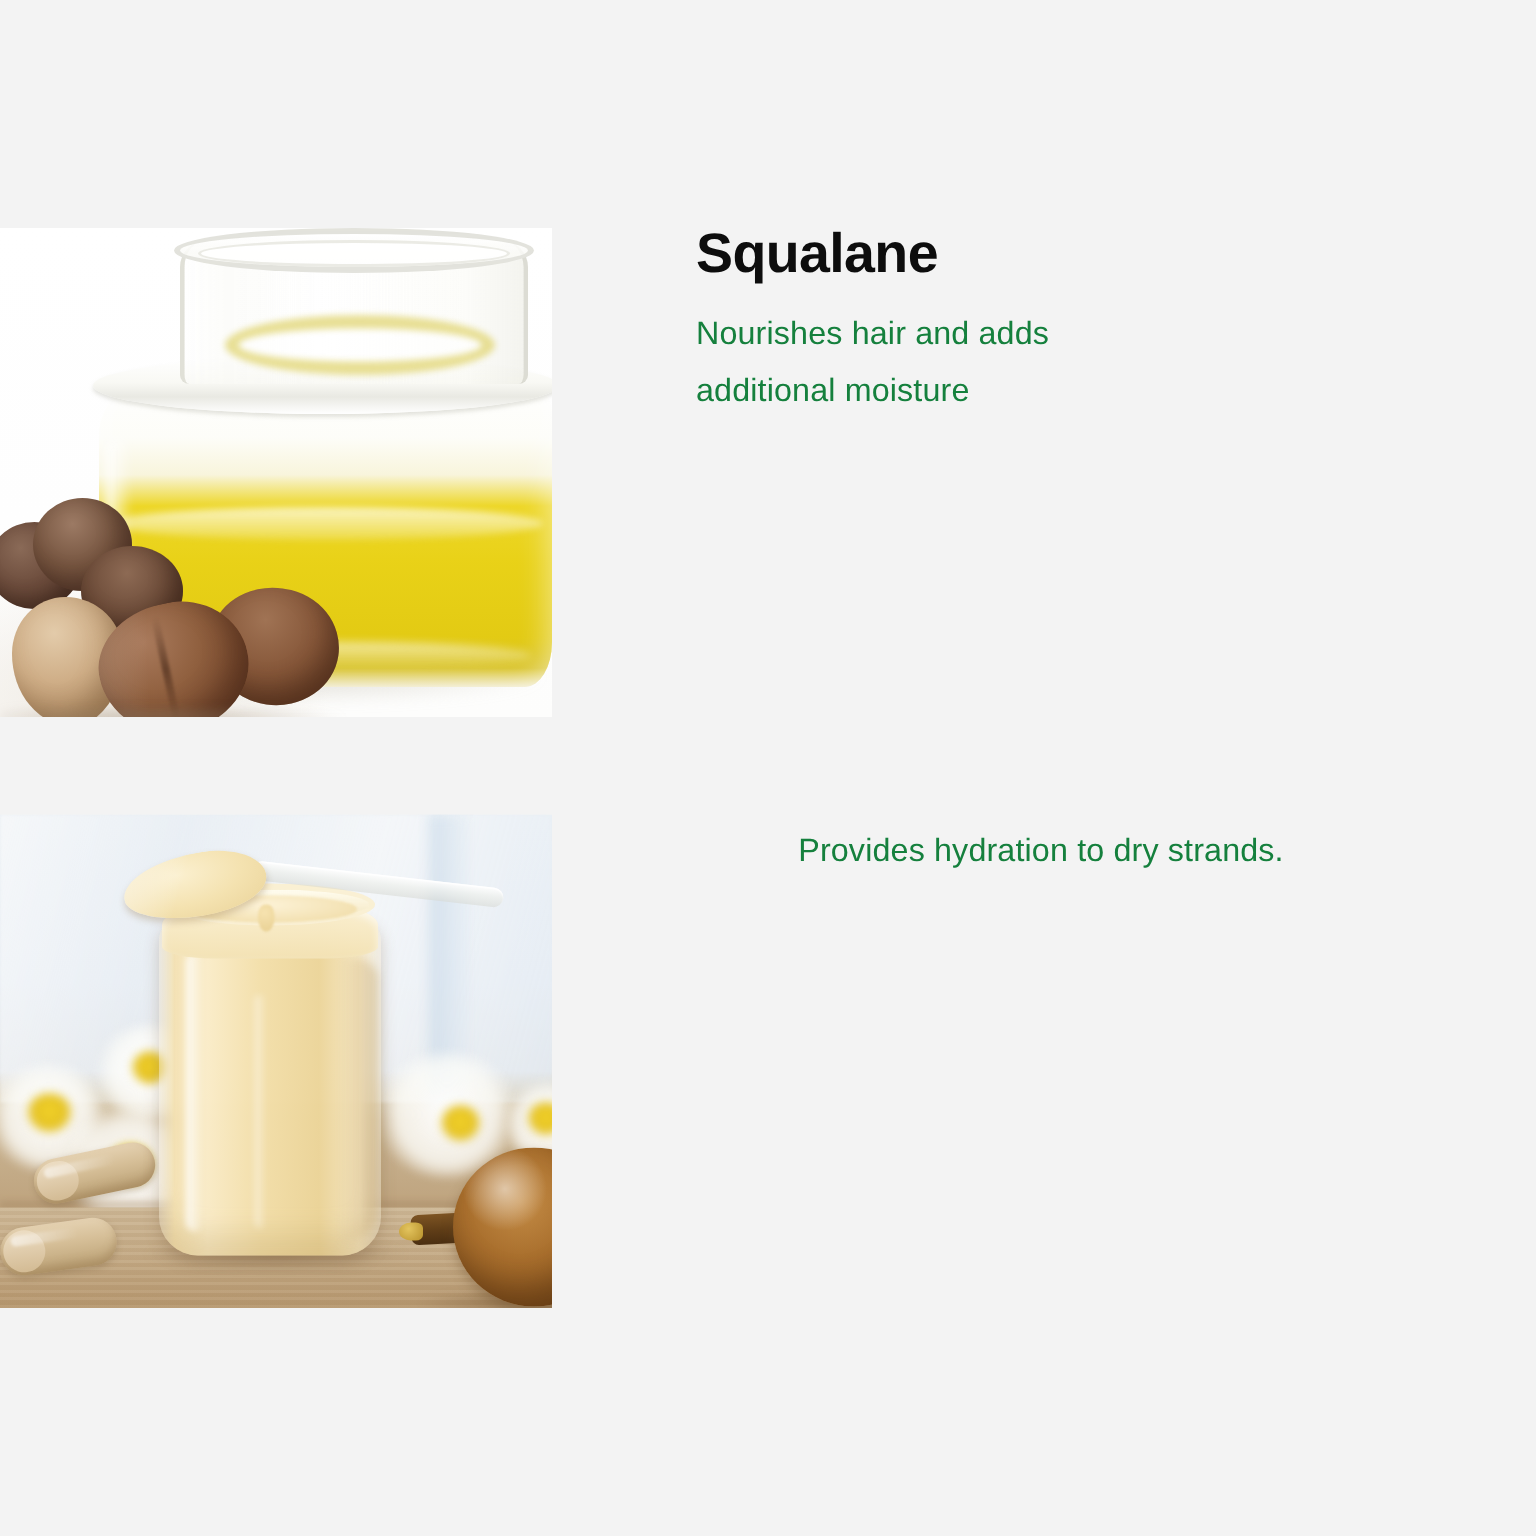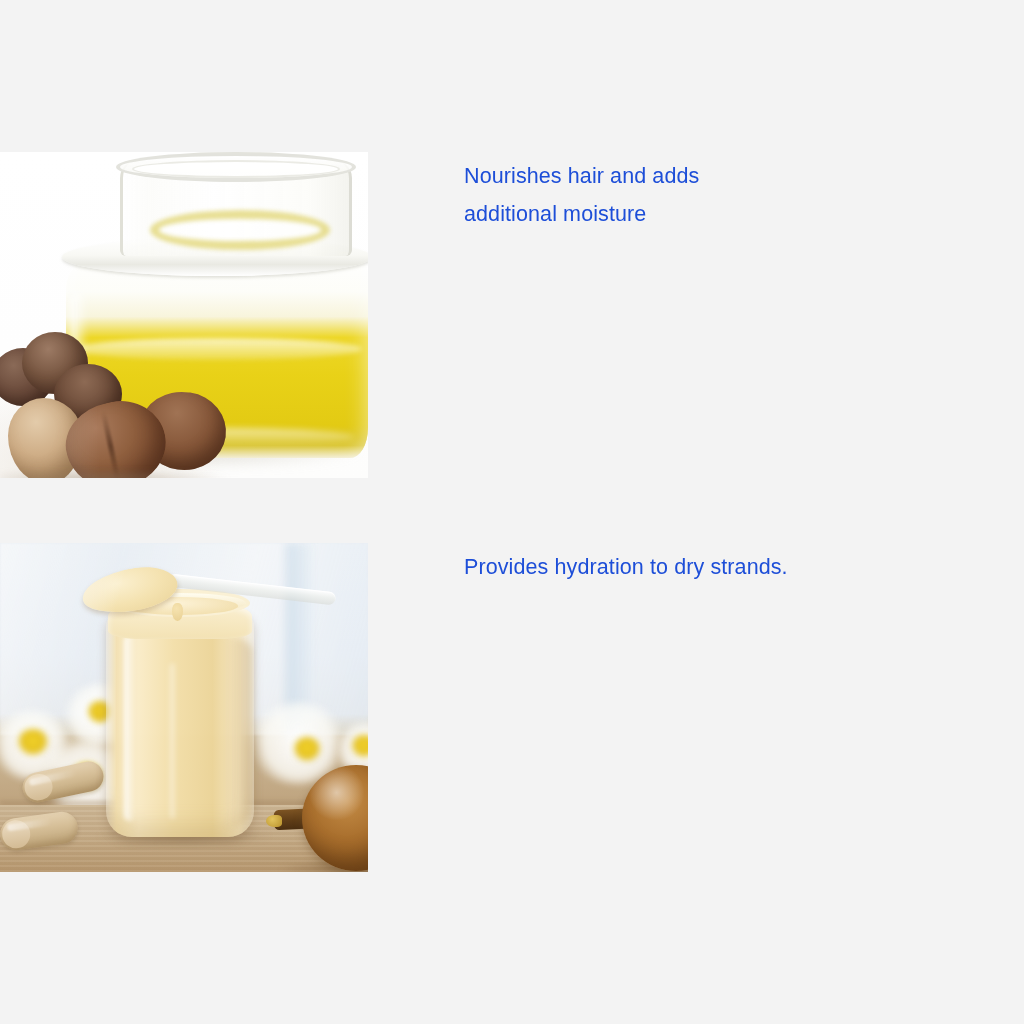--- a/index.html
+++ b/index.html
@@ -40,26 +40,26 @@
     font-weight:bold;
     letter-spacing:-0.4px;
     color:#0d0d0d;
     line-height:46px;
     white-space:nowrap;
   }
   .desc {
     margin-top:11px;
     font-size:21.5px;
     font-weight:300;
-    color:#1d4ed8;
+    color:#15803d;
     line-height:38px;
     letter-spacing:0.1px;
     max-width:300px;
   }
-  .row-2 .desc { max-width:460px; white-space:nowrap; }
+  .row-2 .desc { max-width:460px; white-space:nowrap;text-align:center; }
 
   
   .img-oil {
     position:relative;
     width:100%; height:100%;
     background:
       radial-gradient(ellipse 60% 40% at 18% 96%, #efeae3 0%, rgba(255,255,255,0) 70%),
       linear-gradient(#ffffff 0%, #fefefe 60%, #fdfdfc 100%);
   }
   
@@ -419,20 +419,21 @@
         <div class="nut nut-b"></div>
         <div class="nut nut-c"></div>
         <div class="nut nut-d"></div>
         <div class="nut nut-f"></div>
         <div class="nut nut-e"></div>
         <div class="nut-shadow"></div>
       </div>
     </div>
 
     <div class="copy">
+      <div class="heading">Squalane</div>
       <div class="desc">Nourishes hair and adds additional moisture</div>
     </div>
   </div>
 
   <div class="row row-2">
 
     <div class="media">
       <div class="img-jelly">
         <div class="jelly-window"></div>
         <div class="jelly-window-bar"></div>

